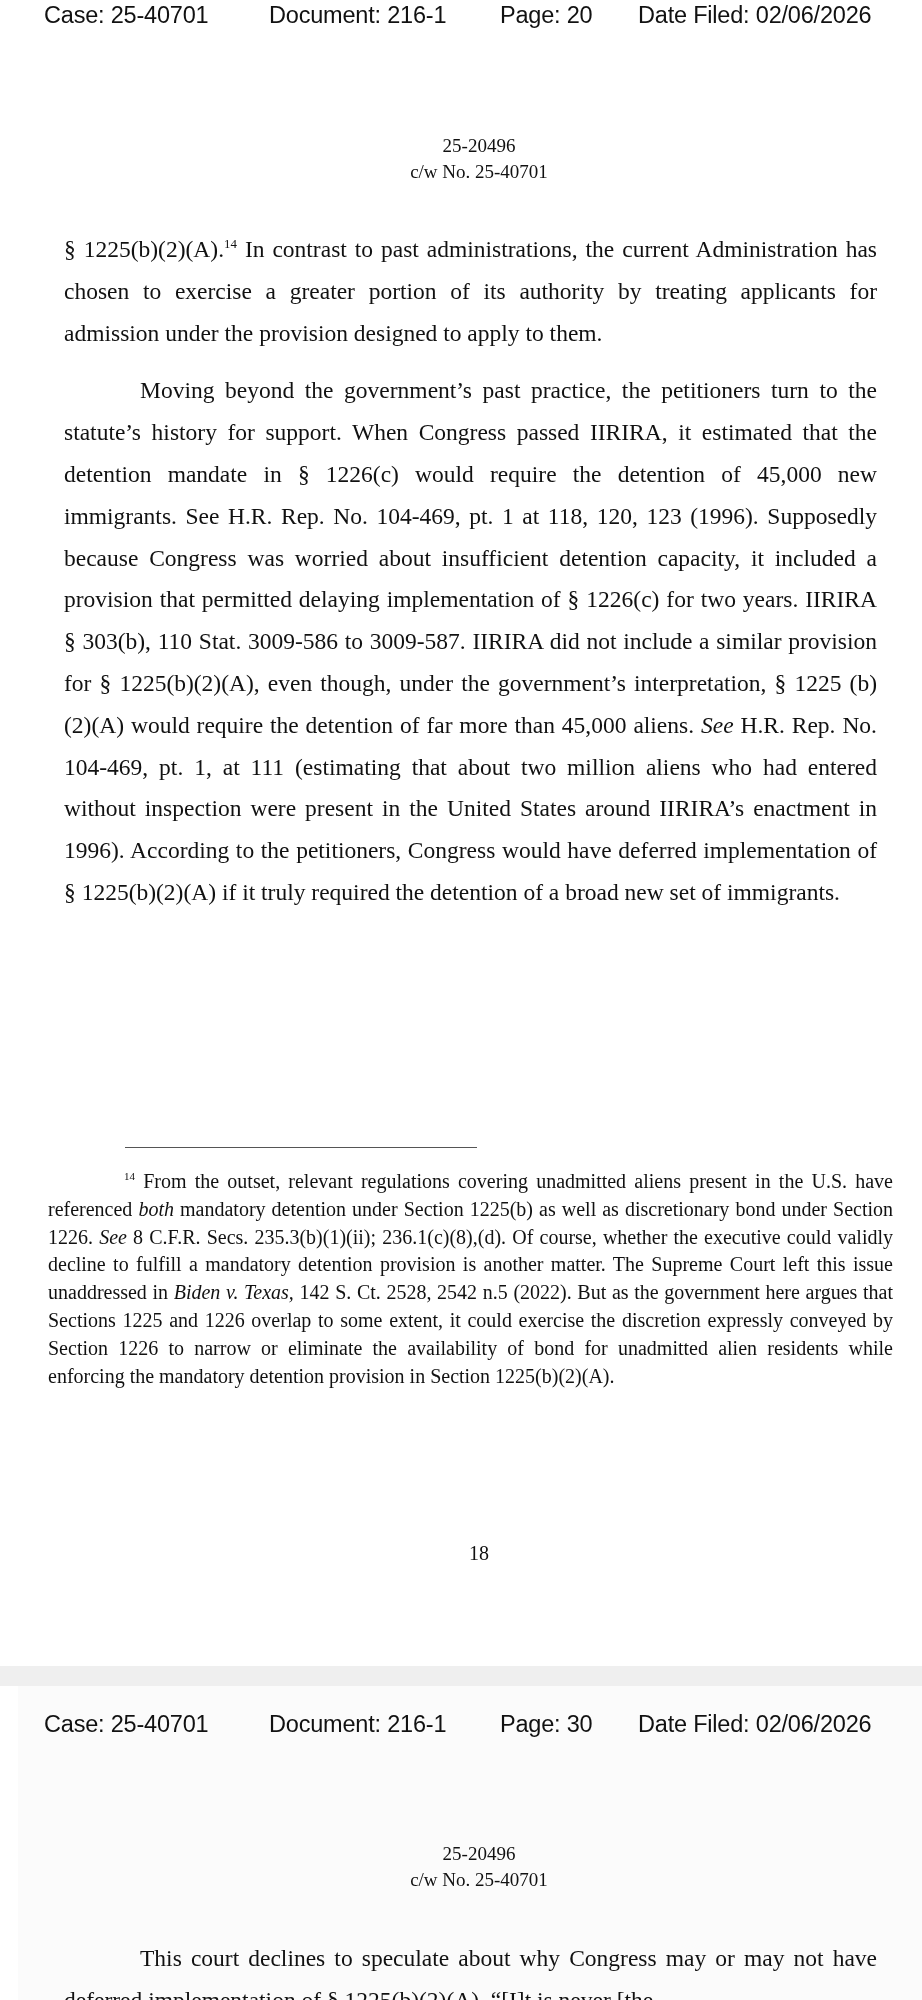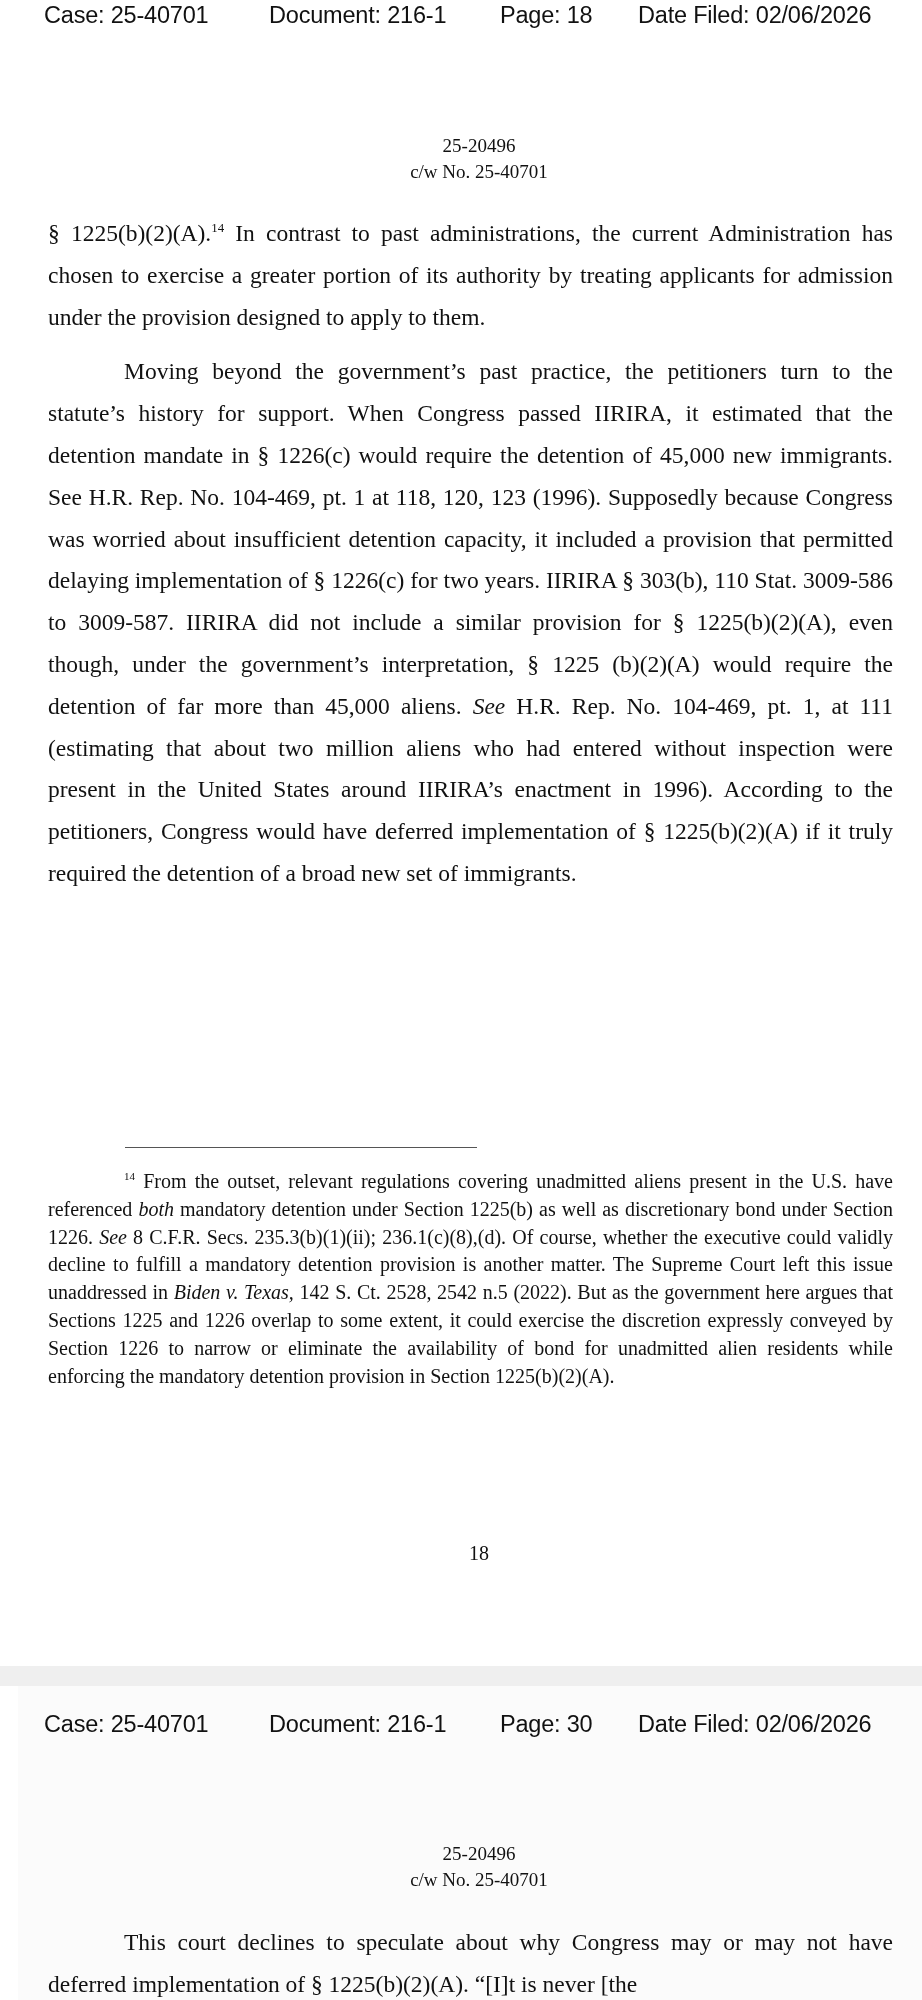--- a/index.html
+++ b/index.html
@@ -5,35 +5,35 @@
   html, body { margin:0; padding:0; }
   body { width:922px; height:2000px; overflow:hidden; background:#ffffff; position:relative; }
   .page { position:absolute; left:18px; width:922px; background:#ffffff; }
   #page1 { top:0; height:1666px; }
   #sep { position:absolute; left:0; top:1666px; width:922px; height:20px; background:#efefef; }
   #page2 { top:1686px; height:314px; background:#fbfbfb; }
   .hdr { position:absolute; left:26px; top:2px; font-family:"Liberation Sans", sans-serif; font-size:23.5px; color:#111; white-space:nowrap; letter-spacing:-0.2px; }
   .hdr span { position:absolute; top:0; }
   .docno { position:absolute; left:0; width:922px; text-align:center; font-family:"Liberation Serif", serif; font-size:19px; line-height:26px; color:#111; }
   .body { position:absolute; left:30px; width:845px; font-family:"Liberation Serif", serif; font-size:23.5px; line-height:41.8px; color:#111; text-align:justify; }
-  .body p { margin:0; }
+  .body p { margin:16px; }
   .indent { text-indent:76px; }
   .fnrule { position:absolute; left:107px; top:1147px; width:352px; height:1px; background:#555; }
   .footnote { position:absolute; left:30px; width:845px; font-family:Liberation Serif, serif; font-size:20px; line-height:27.8px; color:#111; text-align:justify; }
   sup { font-size:0.55em; vertical-align:0.7em; line-height:0; }
   .pgnum { position:absolute; left:0; width:922px; text-align:center; font-family:"Liberation Serif", serif; font-size:20px; color:#111; }
 </style>
 </head>
 <body>
 
 <div id="page1" class="page">
   <div class="hdr">
     <span style="left:0">Case: 25-40701</span>
     <span style="left:225px">Document: 216-1</span>
-    <span style="left:456px">Page: 18</span>
+    <span style="left:456px">Page: 20</span>
     <span style="left:594px">Date Filed: 02/06/2026</span>
   </div>
 
   <div class="docno" style="top:133px">
     <div>25-20496</div>
     <div>c/w No. 25-40701</div>
   </div>
 
   <div class="body" style="top:213px">
     <p><span>§ 1225(b)(2)(A).</span><sup>14</sup><span> In contrast to past administrations, the current Administration has chosen to exercise a greater portion of its authority by treating applicants for admission under the provision designed to apply to them.</span></p>

